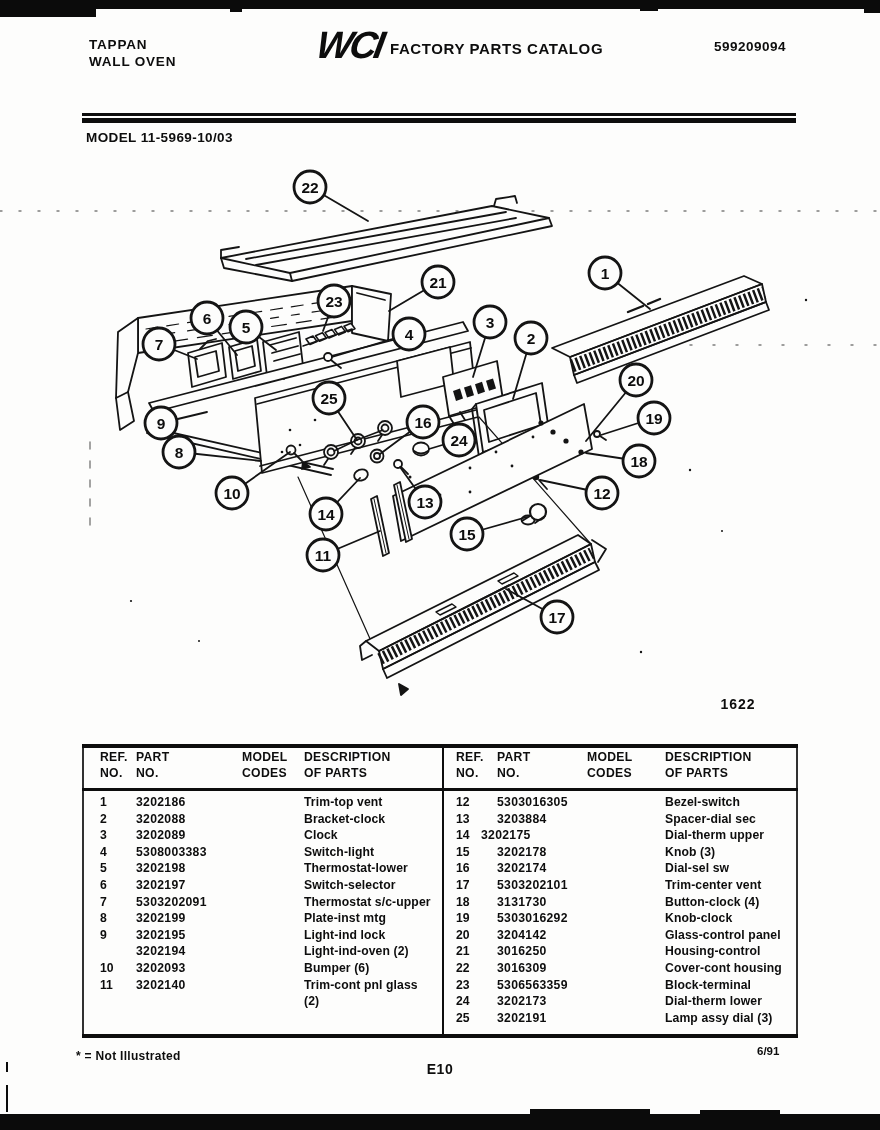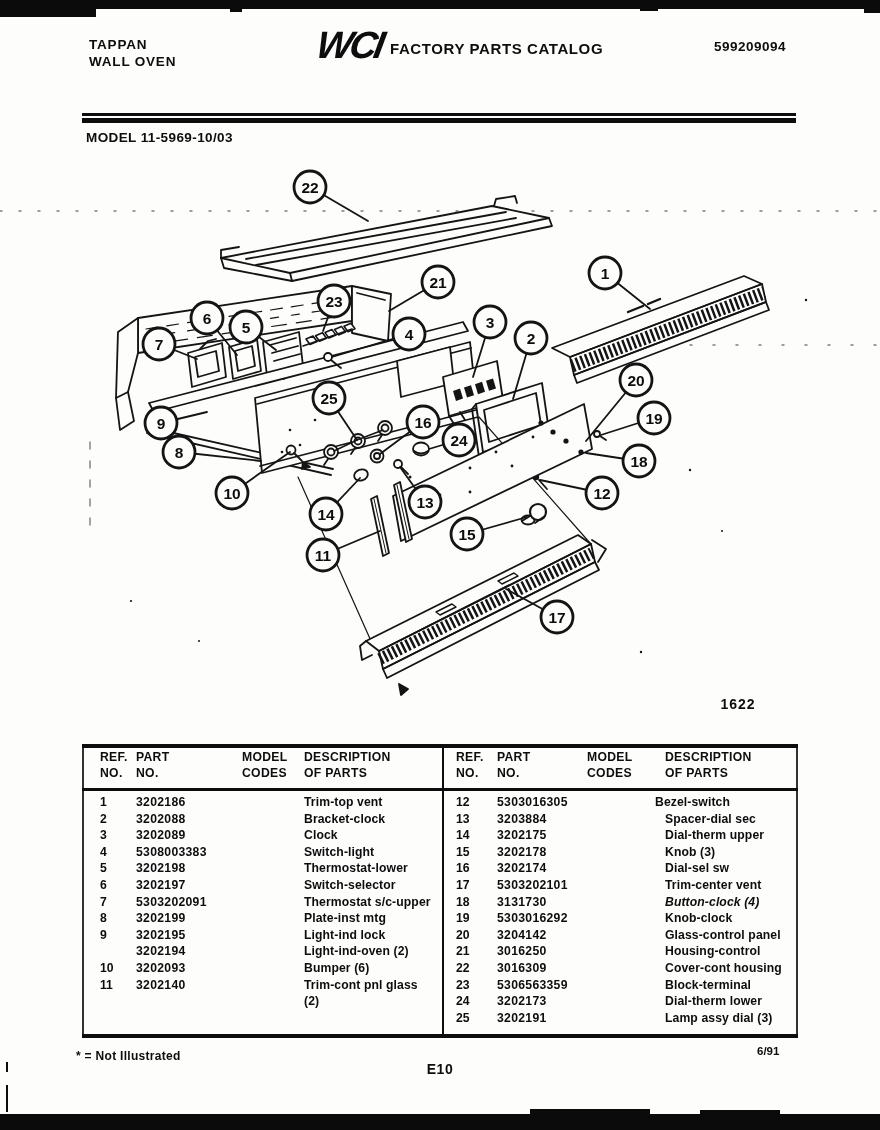--- a/index.html
+++ b/index.html
@@ -471,31 +471,31 @@
         <span style="left: 144px;">MODEL
 CODES</span>
         <span style="left: 222px;">DESCRIPTION
 OF PARTS</span>
       </div>
       <div class="rows">
         <div class="prow">
           <span class="c-ref" style="left: 13px;">12</span>
           <span class="c-part" style="left: 54px;">5303016305</span>
           <span class="c-codes" style="left: 144px;"></span>
-          <span class="c-desc" style="left: 212px;">Bezel-switch</span>
+          <span class="c-desc" style="left: 222px;">Bezel-switch</span>
         </div>
         <div class="prow">
           <span class="c-ref" style="left: 13px;">13</span>
           <span class="c-part" style="left: 54px;">3203884</span>
           <span class="c-codes" style="left: 144px;"></span>
           <span class="c-desc" style="left: 222px;">Spacer-dial sec</span>
         </div>
         <div class="prow">
           <span class="c-ref" style="left: 13px;">14</span>
-          <span class="c-part" style="left: 54px;">3202175</span>
+          <span class="c-part" style="left: 38px;">3202175</span>
           <span class="c-codes" style="left: 144px;"></span>
           <span class="c-desc" style="left: 222px;">Dial-therm upper</span>
         </div>
         <div class="prow">
           <span class="c-ref" style="left: 13px;">15</span>
           <span class="c-part" style="left: 54px;">3202178</span>
           <span class="c-codes" style="left: 144px;"></span>
           <span class="c-desc" style="left: 222px;">Knob (3)</span>
         </div>
         <div class="prow">
@@ -507,21 +507,21 @@
         <div class="prow">
           <span class="c-ref" style="left: 13px;">17</span>
           <span class="c-part" style="left: 54px;">5303202101</span>
           <span class="c-codes" style="left: 144px;"></span>
           <span class="c-desc" style="left: 222px;">Trim-center vent</span>
         </div>
         <div class="prow">
           <span class="c-ref" style="left: 13px;">18</span>
           <span class="c-part" style="left: 54px;">3131730</span>
           <span class="c-codes" style="left: 144px;"></span>
-          <span class="c-desc" style="left: 222px; font-style: italic;">Button-clock (4)</span>
+          <span class="c-desc" style="left: 222px;">Button-clock (4)</span>
         </div>
         <div class="prow">
           <span class="c-ref" style="left: 13px;">19</span>
           <span class="c-part" style="left: 54px;">5303016292</span>
           <span class="c-codes" style="left: 144px;"></span>
           <span class="c-desc" style="left: 222px;">Knob-clock</span>
         </div>
         <div class="prow">
           <span class="c-ref" style="left: 13px;">20</span>
           <span class="c-part" style="left: 54px;">3204142</span>

